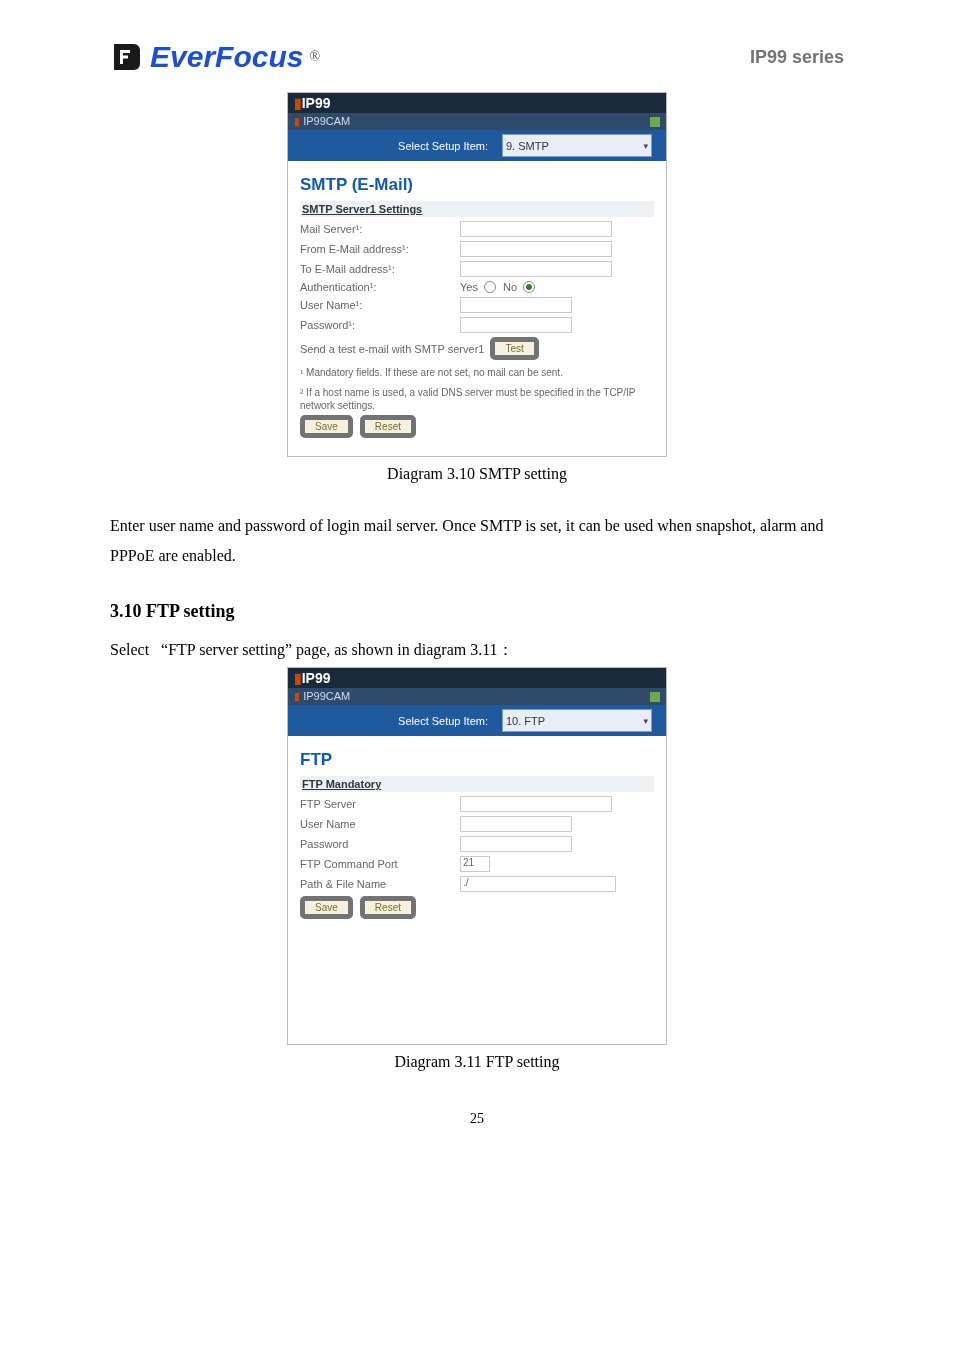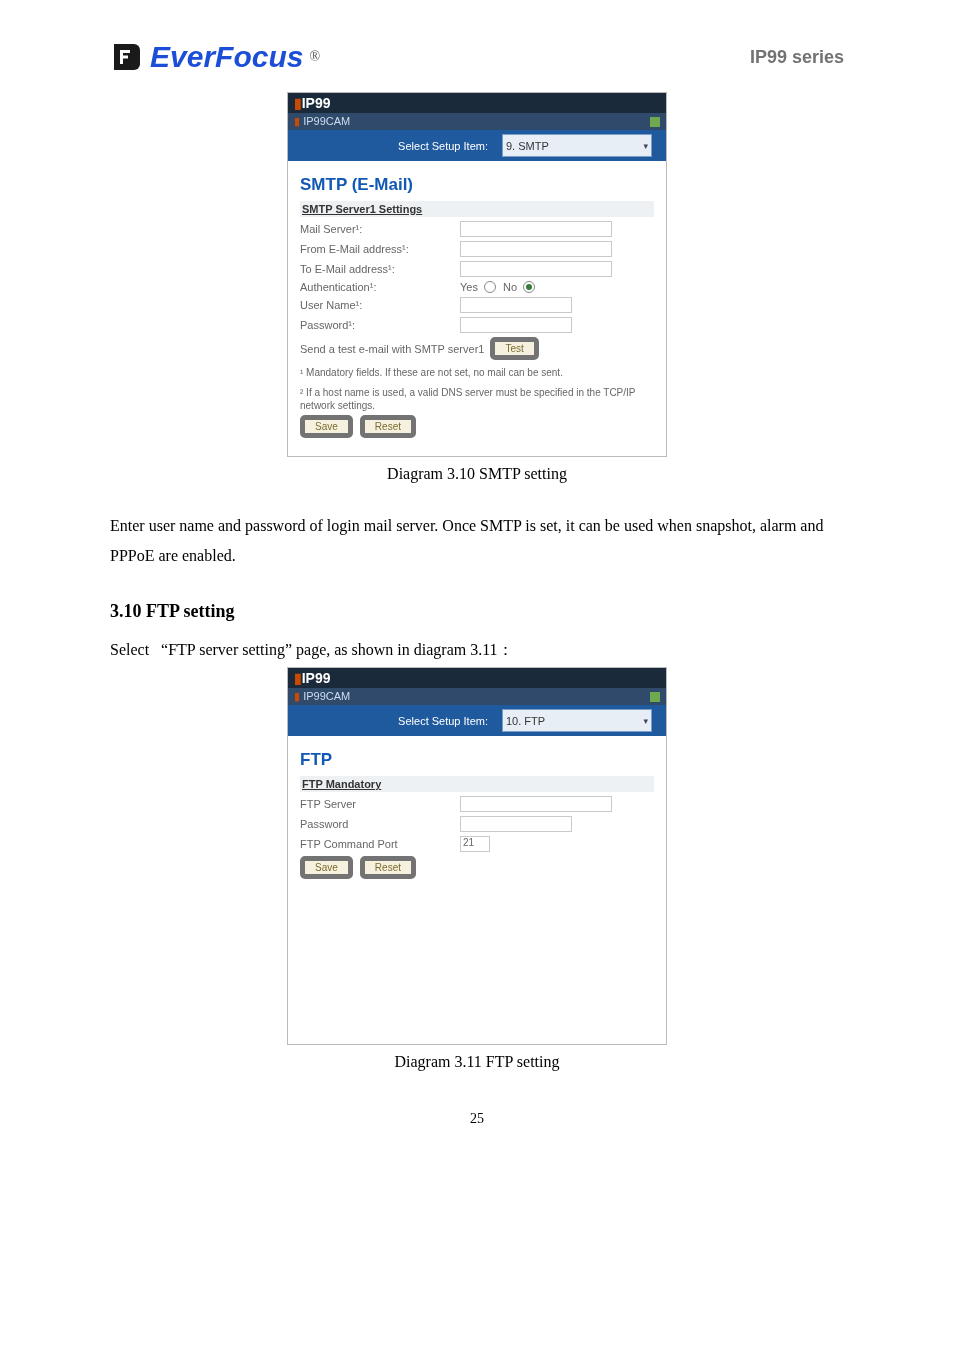--- a/index.html
+++ b/index.html
@@ -303,26 +303,34 @@
     </div>
     <div class="panel-body" style="min-height:280px;">
       <div class="panel-heading">FTP</div>
       <div class="section-title">FTP Mandatory</div>
 
       <div class="form-row">
           <label>FTP Server</label>
           <div class="txt"></div>
         </div>
       <div class="form-row">
+          <label>User Name</label>
+          <div class="txt sm"></div>
+        </div>
+      <div class="form-row">
           <label>Password</label>
           <div class="txt sm"></div>
         </div>
       <div class="form-row">
         <label>FTP Command Port</label>
         <div class="txt xs" style="font-size:10px; padding:0 2px; color:#666;"><span>21</span></div>
+      </div>
+      <div class="form-row">
+        <label>Path &amp; File Name</label>
+        <div class="txt" style="font-size:10px; padding:0 2px; color:#666;"><span>./</span></div>
       </div>
       <div style="margin-top:2px;">
         <span class="btn">Save</span>
         <span class="btn">Reset</span>
       </div>
     </div>
   </div>
 
   <div class="caption">Diagram 3.11 FTP setting</div>
 

